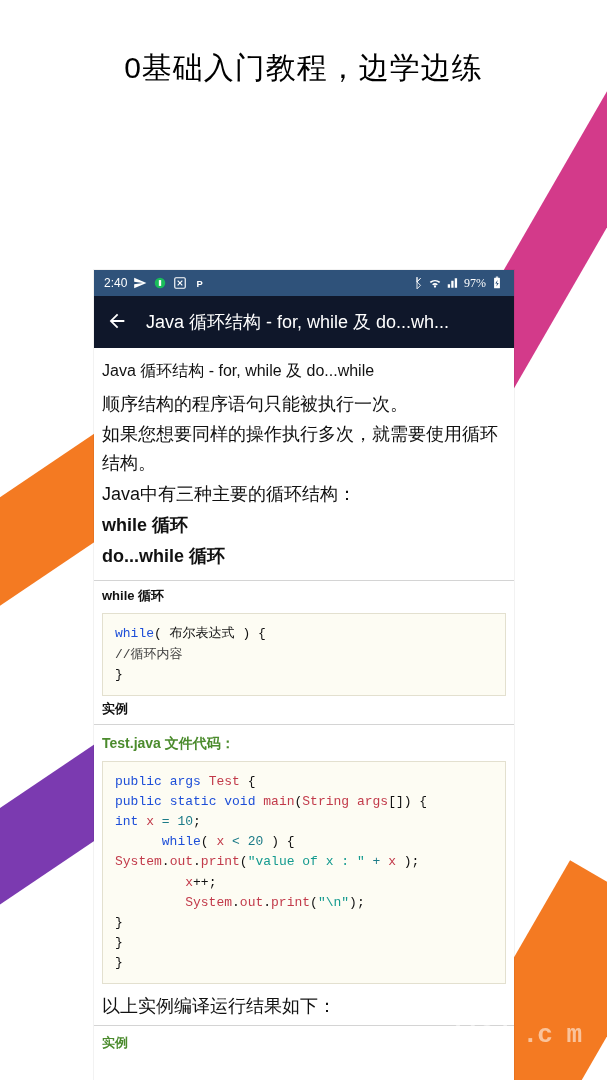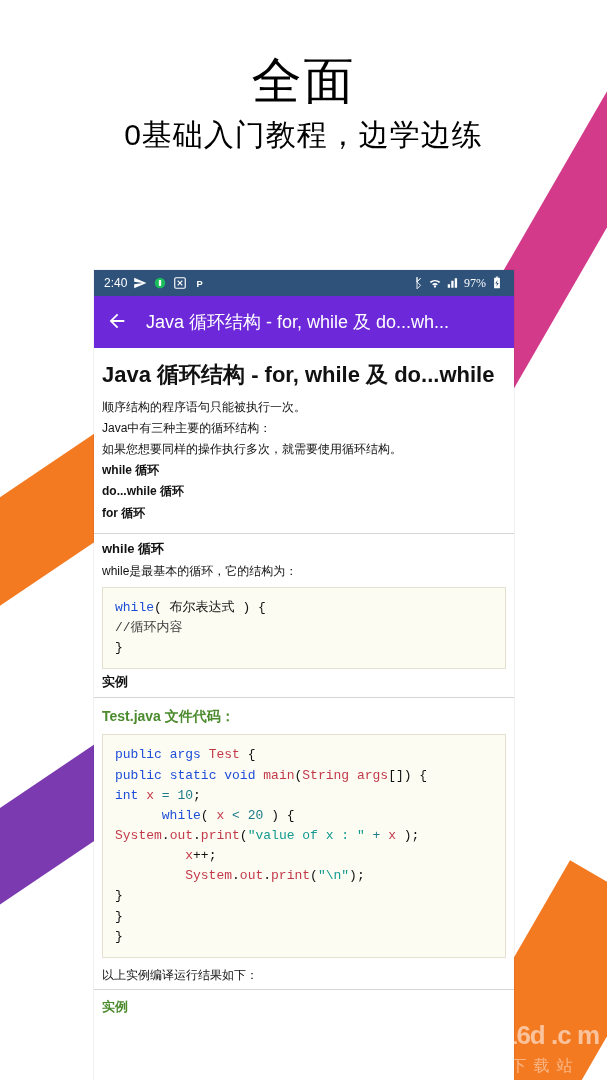--- a/index.html
+++ b/index.html
@@ -98,21 +98,21 @@
 }
 .statusbar-left { display: flex; align-items: center; gap: 6px; }
 .statusbar-right { display: flex; align-items: center; gap: 4px; font-family: Liberation Serif, serif; }
 .sb-icon { display: inline-flex; }
 .sb-icon svg { width: 14px; height: 14px; fill: #fff; }
 .sb-icon-green svg circle { fill: #1abc5b; }
 
 
 .appbar {
   height: 52px;
-  background: #6d28d9;
+  background: #0f172a;
   color: #fff;
   display: flex;
   align-items: center;
   padding: 0 12px;
   gap: 18px;
 }
 .appbar .back svg { width: 22px; height: 22px; fill: #fff; }
 .appbar-title {
   font-size: 18px;
   font-weight: 400;
@@ -122,27 +122,27 @@
   flex: 1;
 }
 
 
 .content {
   padding: 8px 8px 0 8px;
   background: #fff;
   color: #111;
 }
 .page-title {
-  font-size: 22px;
-  font-weight: 700;
+  font-size: 16px;
+  font-weight: 400;
   line-height: 1.35;
   padding: 4px 0 6px;
 }
 .para {
-  font-size: 12px;
+  font-size: 18px;
   line-height: 1.6;
   margin-top: 2px;
 }
 .section-divider {
   border-top: 1px solid #d4d4d4;
   margin: 10px -8px 4px -8px;
 }
 .section-label {
   font-size: 13px;
   font-weight: 700;
@@ -174,26 +174,26 @@
 .example-label {
   font-size: 13px;
   font-weight: 700;
   color: #4b8b2d;
   padding: 4px 0 0 0;
 }
 
 
 .watermark {
   position: absolute;
-  right: 8px;
+  right: 26px;
   bottom: 6px;
   z-index: 5;
   color: rgba(255,255,255,0.55);
-  font-family: Liberation Sans, sans-serif;
-  text-align: center;
+  font-family: Liberation Mono, monospace;
+  text-align: left;
   line-height: 1;
 }
 .watermark .wm-top {
   font-size: 26px;
   font-weight: 700;
   letter-spacing: -1px;
 }
 .watermark .wm-bot {
   font-size: 16px;
   letter-spacing: 7px;
@@ -203,21 +203,20 @@
 </style>
 </head>
 <body>
 
 <div class="stripe stripe-pink"></div>
 <div class="stripe stripe-orange-top"></div>
 <div class="stripe stripe-purple"></div>
 <div class="stripe stripe-orange-bottom"></div>
 
 <div class="promo">
-  <div class="promo-title">全面</div>
   <div class="promo-sub">0基础入门教程，边学边练</div>
 </div>
 
 <div class="phone">
 
   <div class="statusbar">
     <div class="statusbar-left">
       <span>2:40</span>
       <span class="sb-icon">
           <svg viewBox="0 0 24 24">
@@ -272,29 +271,27 @@
   <div class="appbar">
     <span class="back"><svg viewBox="0 0 24 24">
           <path d="M20 11H7.8l5.6-5.6L12 4l-8 8 8 8 1.4-1.4L7.8 13H20z"></path>
         </svg></span>
     <span class="appbar-title">Java 循环结构 - for, while 及 do...wh...</span>
   </div>
 
   <div class="content">
     <div class="page-title">Java 循环结构 - for, while 及 do...while</div>
     <div class="para">顺序结构的程序语句只能被执行一次。</div>
+    <div class="para">如果您想要同样的操作执行多次，就需要使用循环结构。</div>
     <div class="para">Java中有三种主要的循环结构：</div>
-    <div class="para">如果您想要同样的操作执行多次，就需要使用循环结构。</div>
     <div class="para" style="font-weight:700">while 循环</div>
     <div class="para" style="font-weight:700">do...while 循环</div>
-    <div class="para" style="font-weight:700">for 循环</div>
 
     <div class="section-divider"></div>
     <div class="section-label">while 循环</div>
-    <div class="para">while是最基本的循环，它的结构为：</div>
 
     <div class="codebox"><span class="kw">while</span><span>( 布尔表达式 ) {</span>
 <span class="cmt">//循环内容</span>
 <span>}</span></div>
 
     <div class="section-label">实例</div>
 
     <div class="section-divider" style="margin-top:4px"></div>
     <div class="codebox-title">Test.java 文件代码：</div>
 

